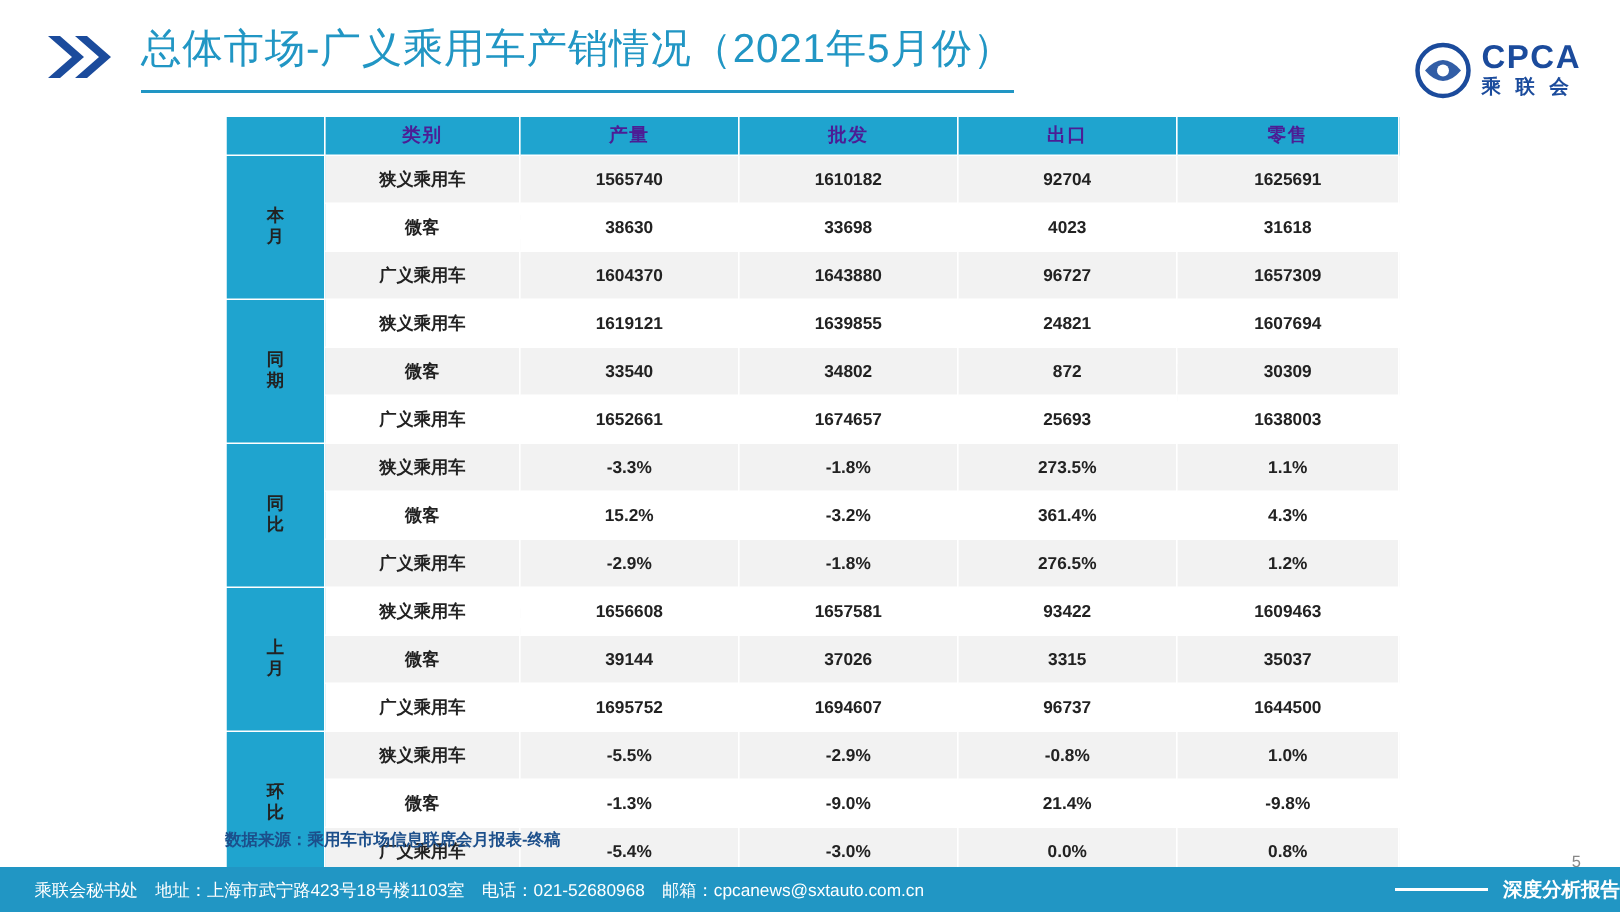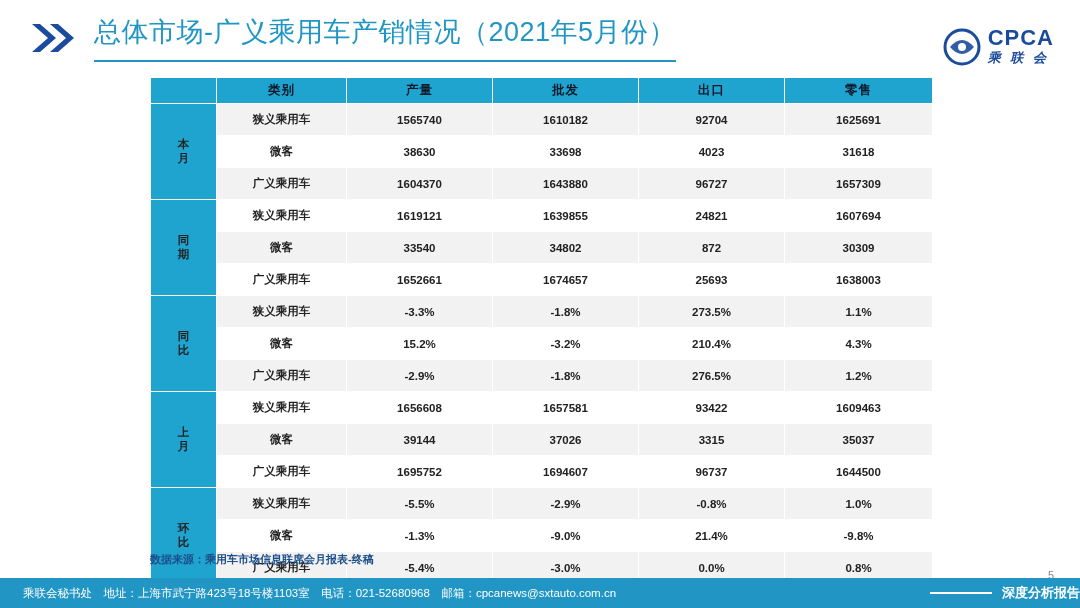--- a/index.html
+++ b/index.html
@@ -55,38 +55,37 @@
     color: #1b4b9c;
     letter-spacing: 1px;
   }
   .logo-cn {
     font-size: 13px;
     font-weight: bold;
     color: #1b4b9c;
     letter-spacing: 3px;
     margin-top: 2px;
     background: #ffffff;
-    font-style: italic;
   }
 
   
   .table-wrap {
     position: absolute;
     top: 77px;
     left: 150px;
     width: 782px;
   }
   table.main {
     border-collapse: collapse;
     width: 100%;
     table-layout: fixed;
   }
   table.main th {
     background: #1fa4cf;
-    color: #0f172a;
+    color: #4c1d95;
     font-size: 12.5px;
     font-weight: bold;
     height: 26px;
     border: 1px solid #ffffff;
     text-align: center;
     letter-spacing: 1px;
   }
   table.main td {
     font-size: 11.5px;
     height: 32px;
@@ -295,21 +294,21 @@
             <td class="cat">狭义乘用车</td>
             <td class="val">-3.3%</td>
             <td class="val">-1.8%</td>
             <td class="val">273.5%</td>
             <td class="val">1.1%</td>
           </tr>
           <tr class="alt">
             <td class="cat">微客</td>
             <td class="val">15.2%</td>
             <td class="val">-3.2%</td>
-            <td class="val">210.4%</td>
+            <td class="val">361.4%</td>
             <td class="val">4.3%</td>
           </tr>
           <tr>
             <td class="cat">广义乘用车</td>
             <td class="val">-2.9%</td>
             <td class="val">-1.8%</td>
             <td class="val">276.5%</td>
             <td class="val">1.2%</td>
           </tr>
           <tr class="alt">

